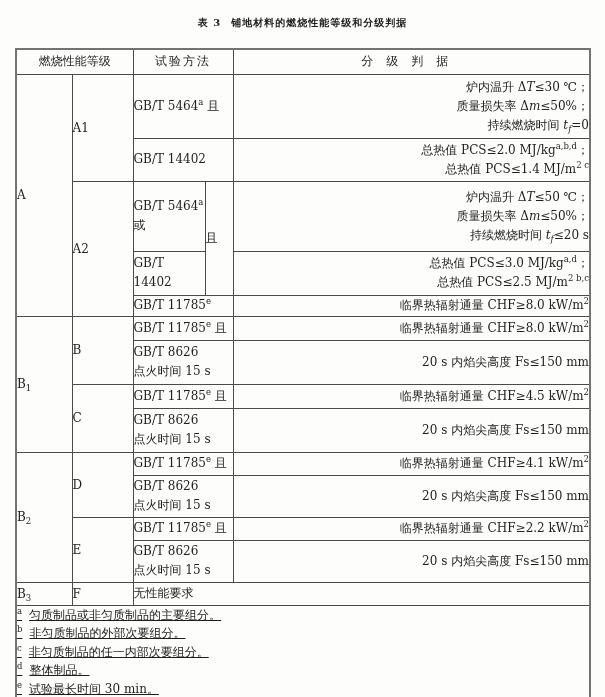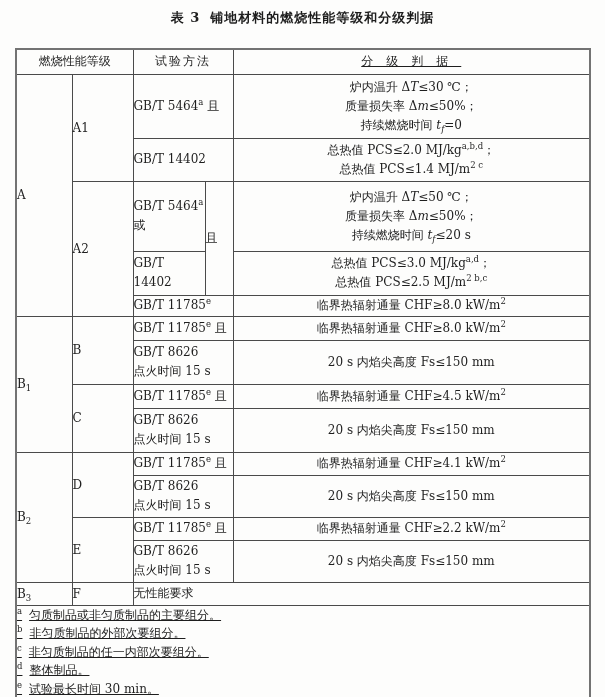--- a/index.html
+++ b/index.html
@@ -7,46 +7,46 @@
   .page{
     position:relative;
     width:605px;height:697px;
     background:#fdfdfc;
     font-family:"DejaVu Serif","Liberation Serif",serif;
     color:#1e1e1e;
     overflow:hidden;
   }
   .title{
     text-align:center;
-    padding-top:9px;
-    font-size:13px;
+    padding-top:16px;
+    font-size:10px;
     font-weight:bold;
     letter-spacing:1px;
   }
   .title .t-prefix{margin-right:10px;}
   table.gb{
     position:absolute;
     left:15px;top:48px;
     width:574px;
     border-collapse:collapse;
     table-layout:fixed;
     border:2px solid #737373;
   }
   table.gb td{
     border:1px solid #4a4a4a;
     font-size:12px;
     padding:0;
     vertical-align:middle;
   }
   .cen{text-align:left;}
-  .crit{text-align:center;padding:3px 6px 3px 9px;}
+  .crit{text-align:right;padding:3px 6px 3px 9px;}
   .crit .ln{line-height:19px;}
   .meth .ln{line-height:19px;}
   .hdr{text-align:center;font-size:12px;}
-  .hdr-criteria{letter-spacing:13px;text-decoration:underline;}
+  .hdr-criteria{letter-spacing:13px;}
   .hdr-method{letter-spacing:2px;}
   .none-cell{text-align:left;padding-left:10px;margin-left:18px;}
   sup{font-size:8.5px;line-height:0;}
   sub{font-size:8.5px;line-height:0;}
   .it{font-style:italic;}
   .fnotes{vertical-align:top;padding:8px 8px 6px 26px;text-decoration:underline;}
   .fnotes .ln{line-height:18.5px;}
   .fnotes sup{margin-right:7px;}
   
   .h25{height:25px}.h64{height:64px}.h43{height:43px}.h70{height:70px}

